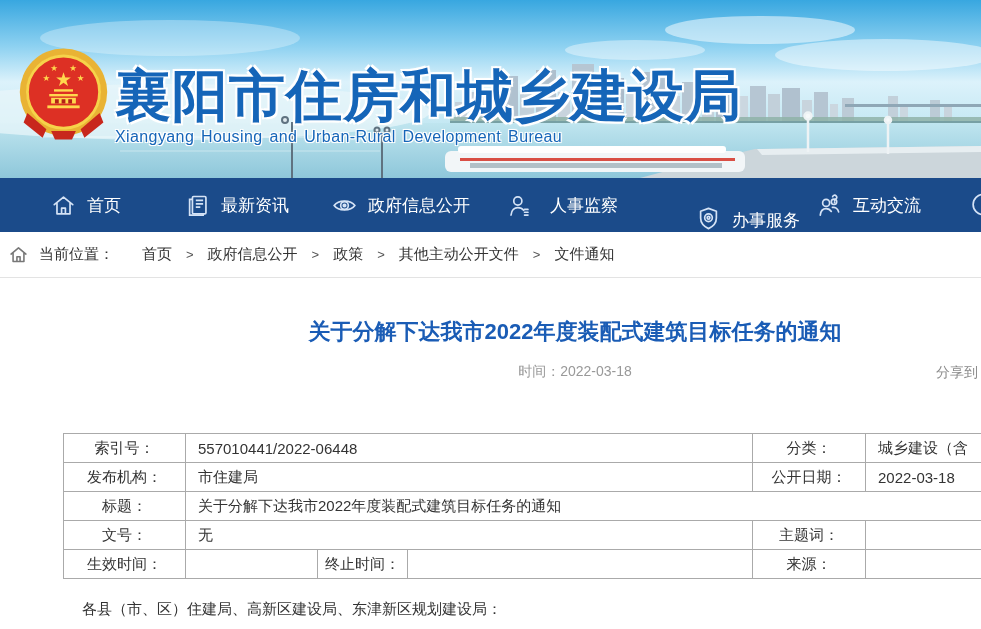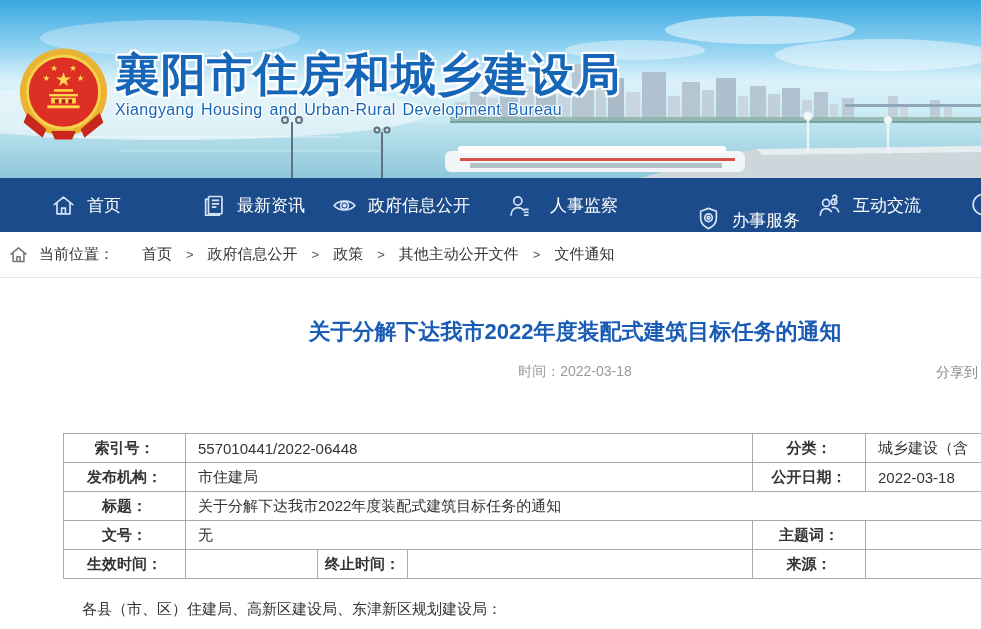--- a/index.html
+++ b/index.html
@@ -12,34 +12,35 @@
     width:981px;height:629px;overflow:hidden;background:#fff;
     font-family:"Liberation Sans","DejaVu Sans",sans-serif;color:var(--text-dark);
   }
   
   .header{position:relative;width:981px;height:178px;overflow:hidden;background:#8fd2f1;}
   .header-bg{position:absolute;left:0;top:0;width:981px;height:178px;}
   .brand{position:absolute;left:16px;top:42px;display:flex;align-items:flex-start;}
   .emblem{width:95px;height:104px;flex:0 0 auto;}
   .brand-text{margin-left:4px;padding-top:10px;}
   .site-title{
-    font-size:45px;font-weight:bold;color:var(--brand-blue);letter-spacing:1px;line-height:1;
+    font-size:56px;font-weight:bold;color:var(--brand-blue);letter-spacing:1px;line-height:1;
     text-shadow:-2px -2px 0 #fff,2px -2px 0 #fff,-2px 2px 0 #fff,2px 2px 0 #fff,0 0 4px #fff;
+    margin-top:16px;
   }
   .site-subtitle{
     margin-top:4px;font-size:16px;font-weight:normal;color:var(--brand-blue);
     letter-spacing:.4px;word-spacing:2px;
     text-shadow:-1px -1px 0 #fff,1px -1px 0 #fff,-1px 1px 0 #fff,1px 1px 0 #fff,0 0 3px #fff;
   }
   
   .navbar{position:relative;width:981px;height:54px;background:var(--nav-blue);}
   .nav-item{position:absolute;top:0;height:54px;display:flex;align-items:center;gap:10px;
     color:#ffffff;font-size:17px;cursor:pointer;text-decoration:none;white-space:nowrap;}
   .nav-item:nth-child(1){left:50px;}
-  .nav-item:nth-child(2){left:200px;}
+  .nav-item:nth-child(2){left:184px;}
   .nav-item:nth-child(3){left:331px;}
   .nav-item:nth-child(4){left:506px;gap:17px;}
   .nav-item:nth-child(5){left:695px;align-items:flex-end;}
   .nav-item:nth-child(6){left:816px;}
   .nav-icon{width:27px;height:27px;color:#d5e3f6;display:inline-flex;}
   .nav-icon svg{width:100%;height:100%;}
   .nav-extra{position:absolute;left:963px;top:13px;width:27px;height:27px;color:#d5e3f6;cursor:pointer;}
   .nav-extra svg{width:100%;height:100%;}
   
   .breadcrumb-bar{width:981px;height:46px;display:flex;align-items:center;padding-left:8px;
@@ -53,21 +54,21 @@
   .content{position:relative;width:1150px;}
   .article-title{margin:38px 0 0;text-align:center;font-size:22px;line-height:32px;
     color:var(--title-blue);font-weight:bold;}
   .meta-line{position:relative;margin-top:15px;height:20px;text-align:center;
     font-size:14px;color:var(--date-gray);}
   .share{position:absolute;left:936px;top:1px;color:#8a8a8a;cursor:pointer;white-space:nowrap;}
   .meta-table{margin:50px 0 0 63px;border-collapse:collapse;table-layout:fixed;width:1062px;
     font-size:15px;color:var(--text-dark);}
   .meta-table td{border:1px solid var(--table-border);height:29px;padding:2px 12px;
     overflow:hidden;white-space:nowrap;}
-  .meta-table td.label{font-weight:bold;text-align:center;padding:2px 4px;}
+  .meta-table td.label{font-weight:normal;text-align:center;padding:2px 4px;}
   .body-line{margin:21px 0 0 82px;font-size:15px;color:var(--text-dark);}
 </style>
 </head>
 <body>
 
 <div class="header">
   <svg class="header-bg" viewBox="0 0 981 178" preserveAspectRatio="none">
     <defs>
       <linearGradient id="sky" x1="0" y1="0" x2="0" y2="1">
         <stop offset="0" stop-color="#38a7e0"></stop>

